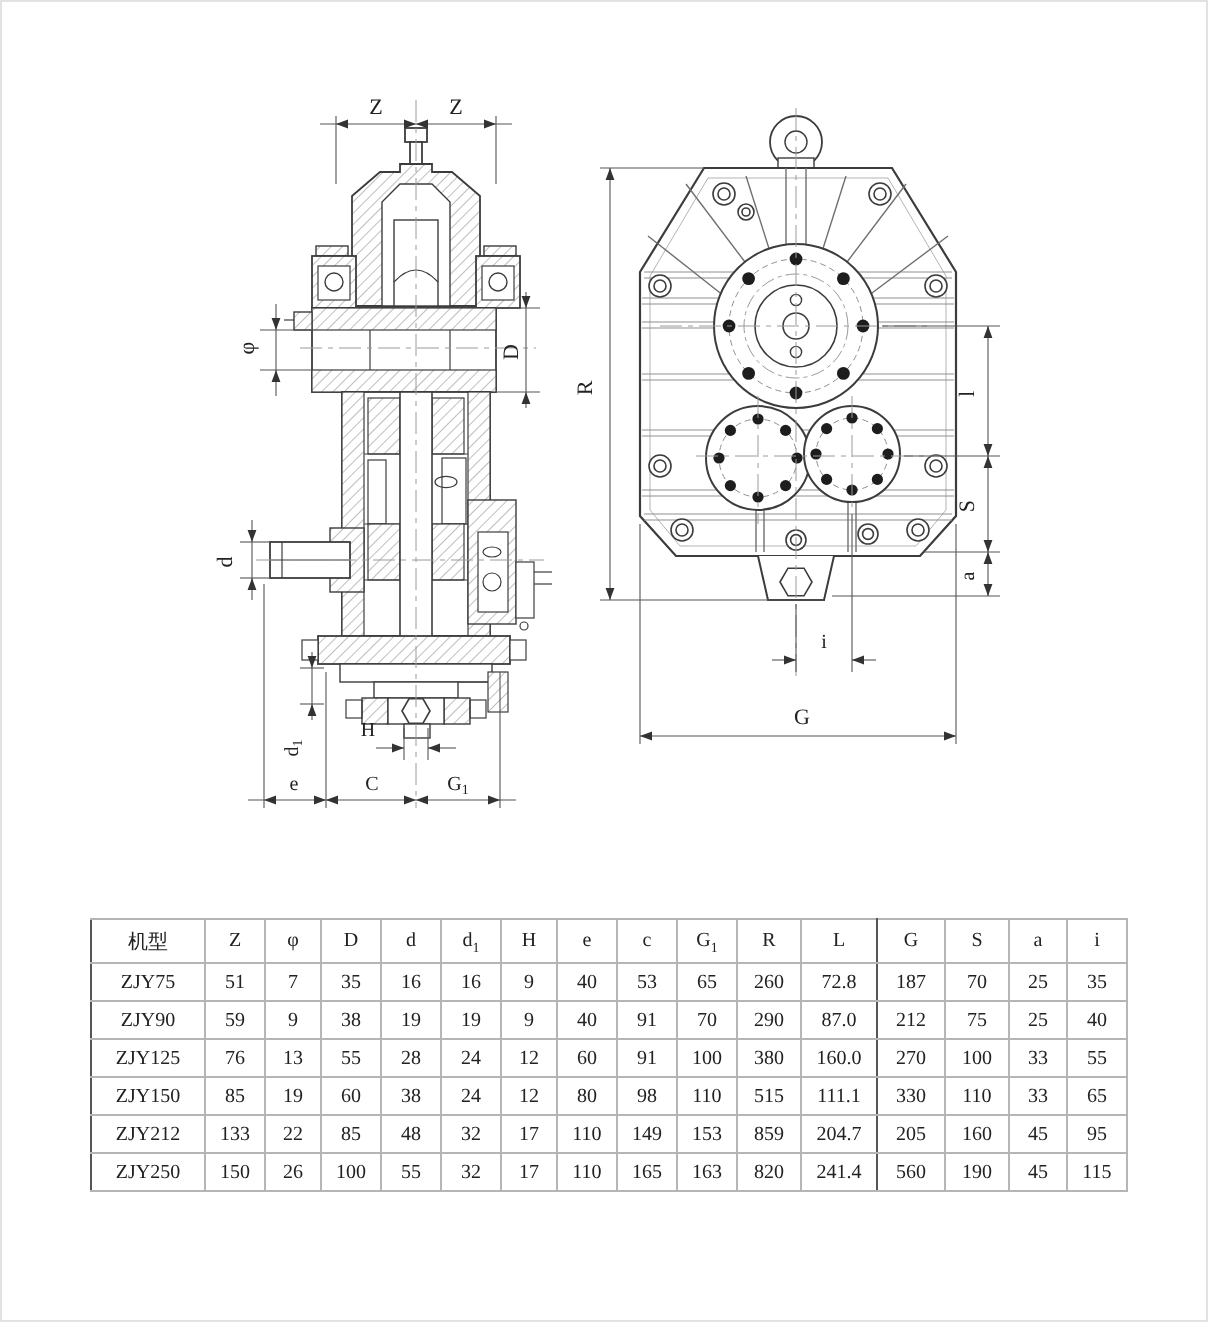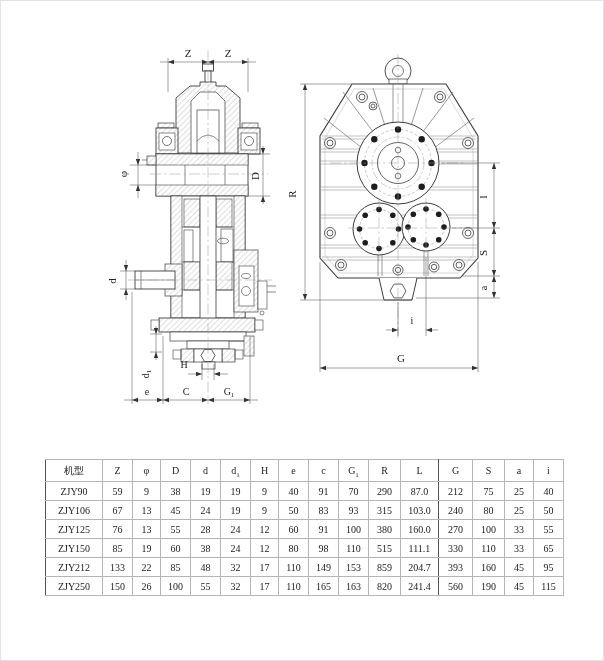--- a/index.html
+++ b/index.html
@@ -428,54 +428,54 @@
         <th>R</th>
         <th>L</th>
         <th>G</th>
         <th>S</th>
         <th>a</th>
         <th>i</th>
       </tr>
   </thead>
   <tbody id="t-body">
       <tr>
+        <td>ZJY75</td>
+        <td>51</td>
+        <td>7</td>
+        <td>35</td>
+        <td>16</td>
+        <td>16</td>
+        <td>9</td>
+        <td>40</td>
+        <td>53</td>
+        <td>65</td>
+        <td>260</td>
+        <td>72.8</td>
+        <td>187</td>
+        <td>70</td>
+        <td>25</td>
+        <td>35</td>
+      </tr>
+      <tr>
         <td>ZJY90</td>
         <td>59</td>
         <td>9</td>
         <td>38</td>
         <td>19</td>
         <td>19</td>
         <td>9</td>
         <td>40</td>
         <td>91</td>
         <td>70</td>
         <td>290</td>
         <td>87.0</td>
         <td>212</td>
         <td>75</td>
         <td>25</td>
         <td>40</td>
-      </tr>
-      <tr>
-        <td>ZJY106</td>
-        <td>67</td>
-        <td>13</td>
-        <td>45</td>
-        <td>24</td>
-        <td>19</td>
-        <td>9</td>
-        <td>50</td>
-        <td>83</td>
-        <td>93</td>
-        <td>315</td>
-        <td>103.0</td>
-        <td>240</td>
-        <td>80</td>
-        <td>25</td>
-        <td>50</td>
       </tr>
       <tr>
         <td>ZJY125</td>
         <td>76</td>
         <td>13</td>
         <td>55</td>
         <td>28</td>
         <td>24</td>
         <td>12</td>
         <td>60</td>
@@ -512,21 +512,21 @@
         <td>22</td>
         <td>85</td>
         <td>48</td>
         <td>32</td>
         <td>17</td>
         <td>110</td>
         <td>149</td>
         <td>153</td>
         <td>859</td>
         <td>204.7</td>
-        <td>393</td>
+        <td>205</td>
         <td>160</td>
         <td>45</td>
         <td>95</td>
       </tr>
       <tr>
         <td>ZJY250</td>
         <td>150</td>
         <td>26</td>
         <td>100</td>
         <td>55</td>

